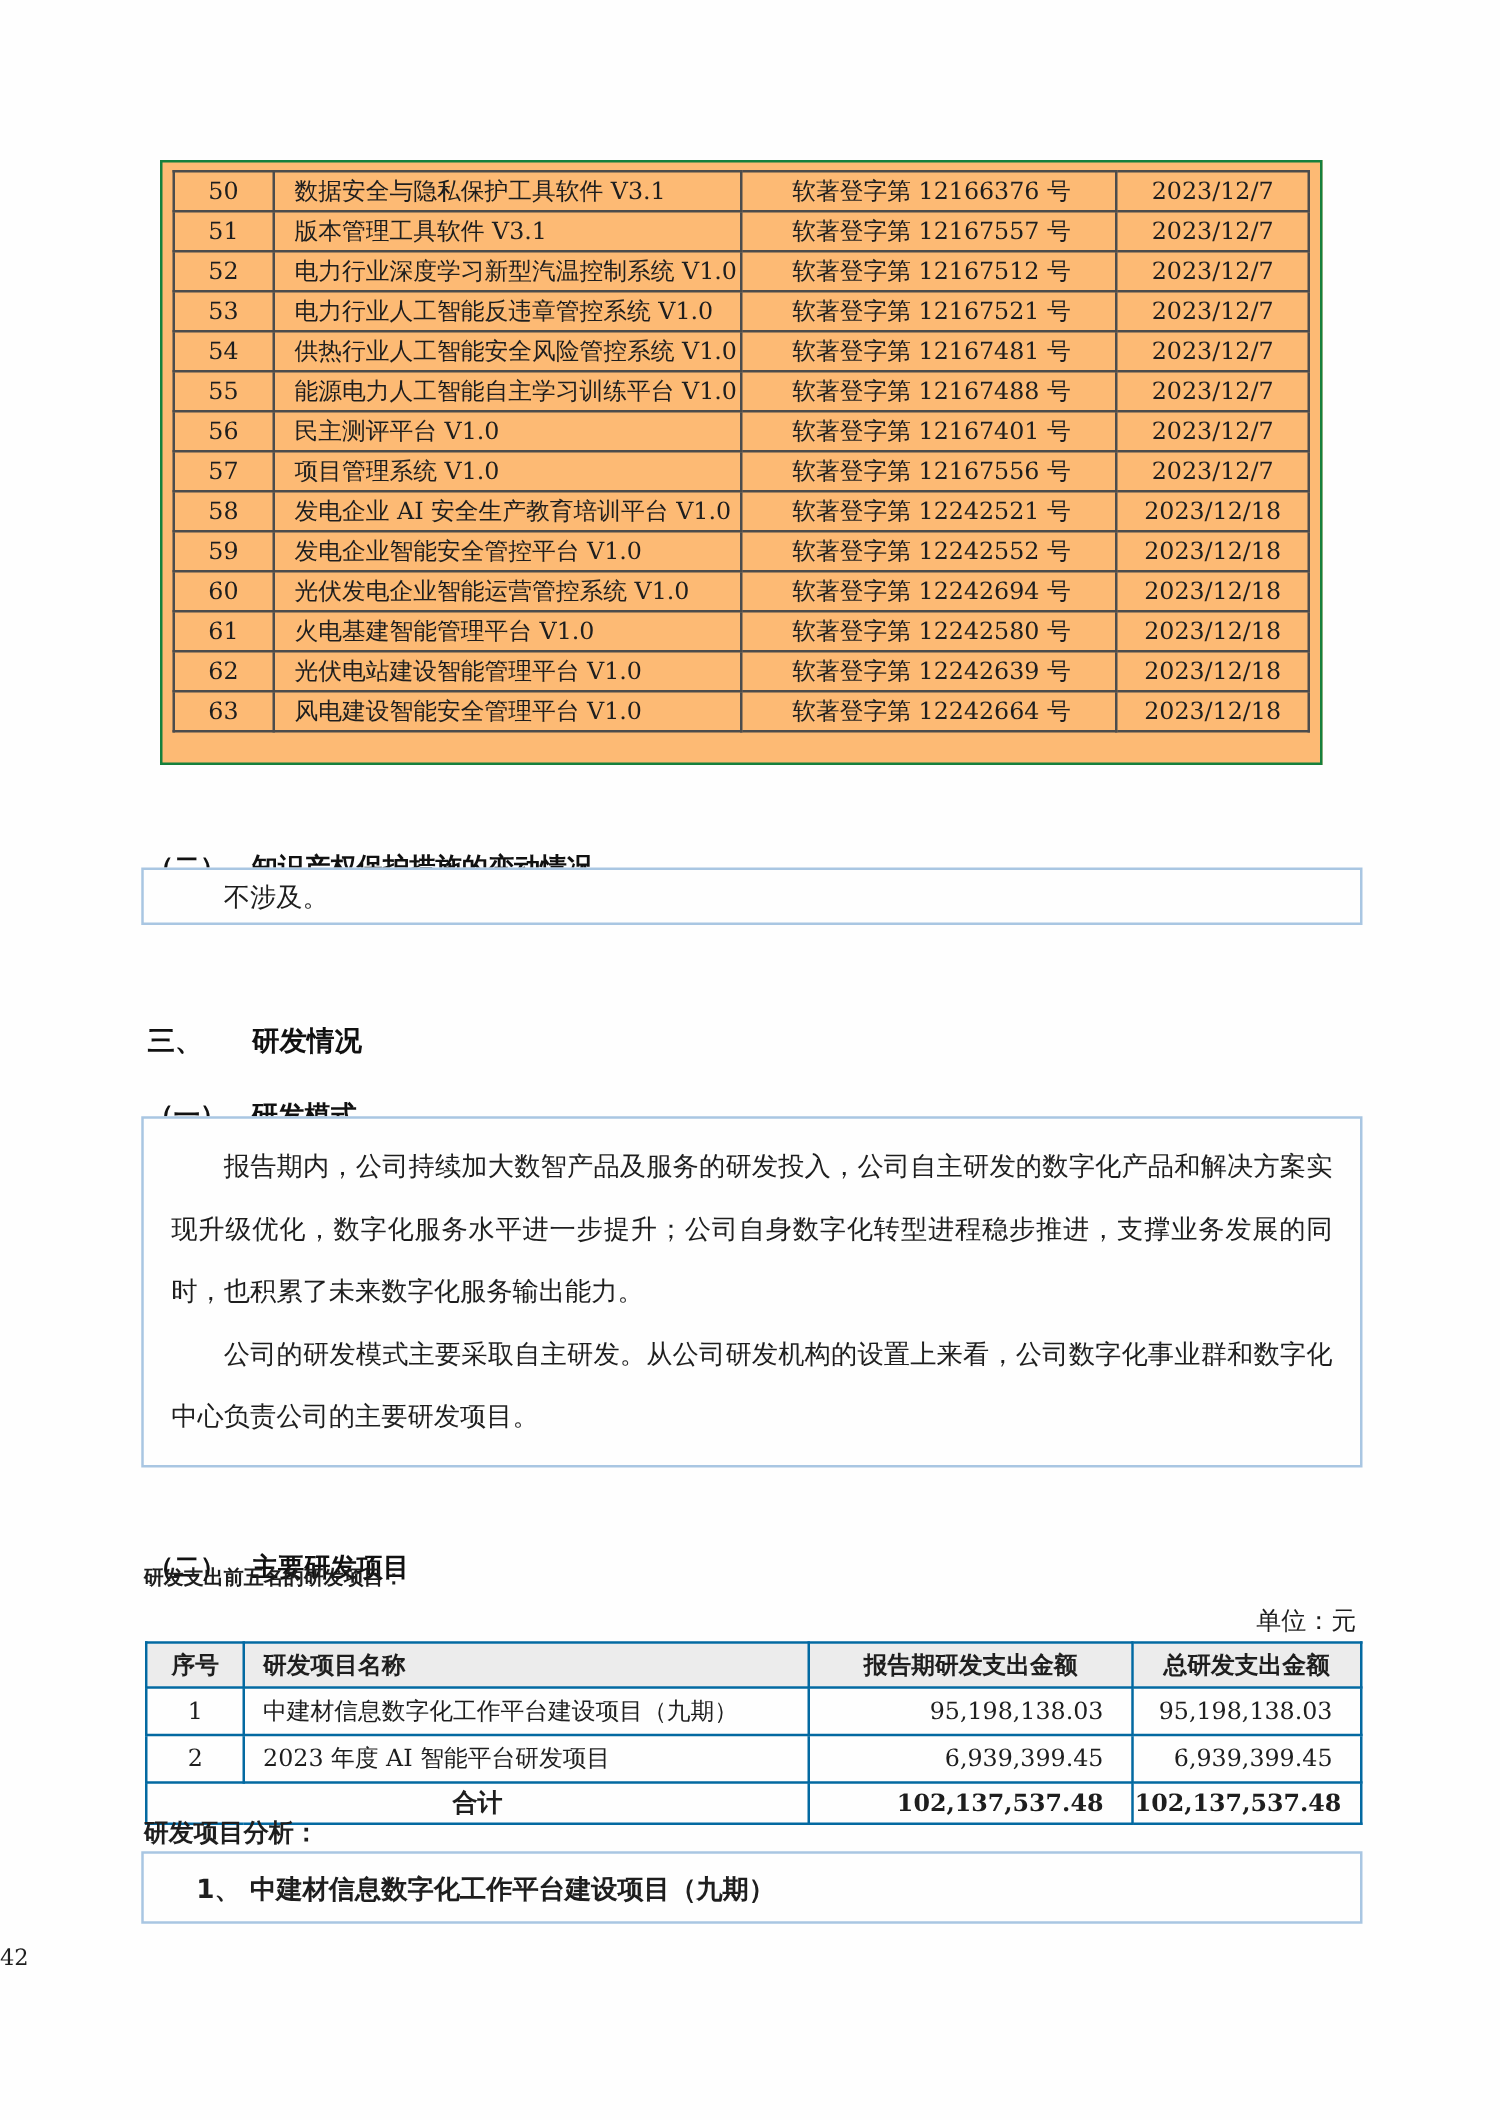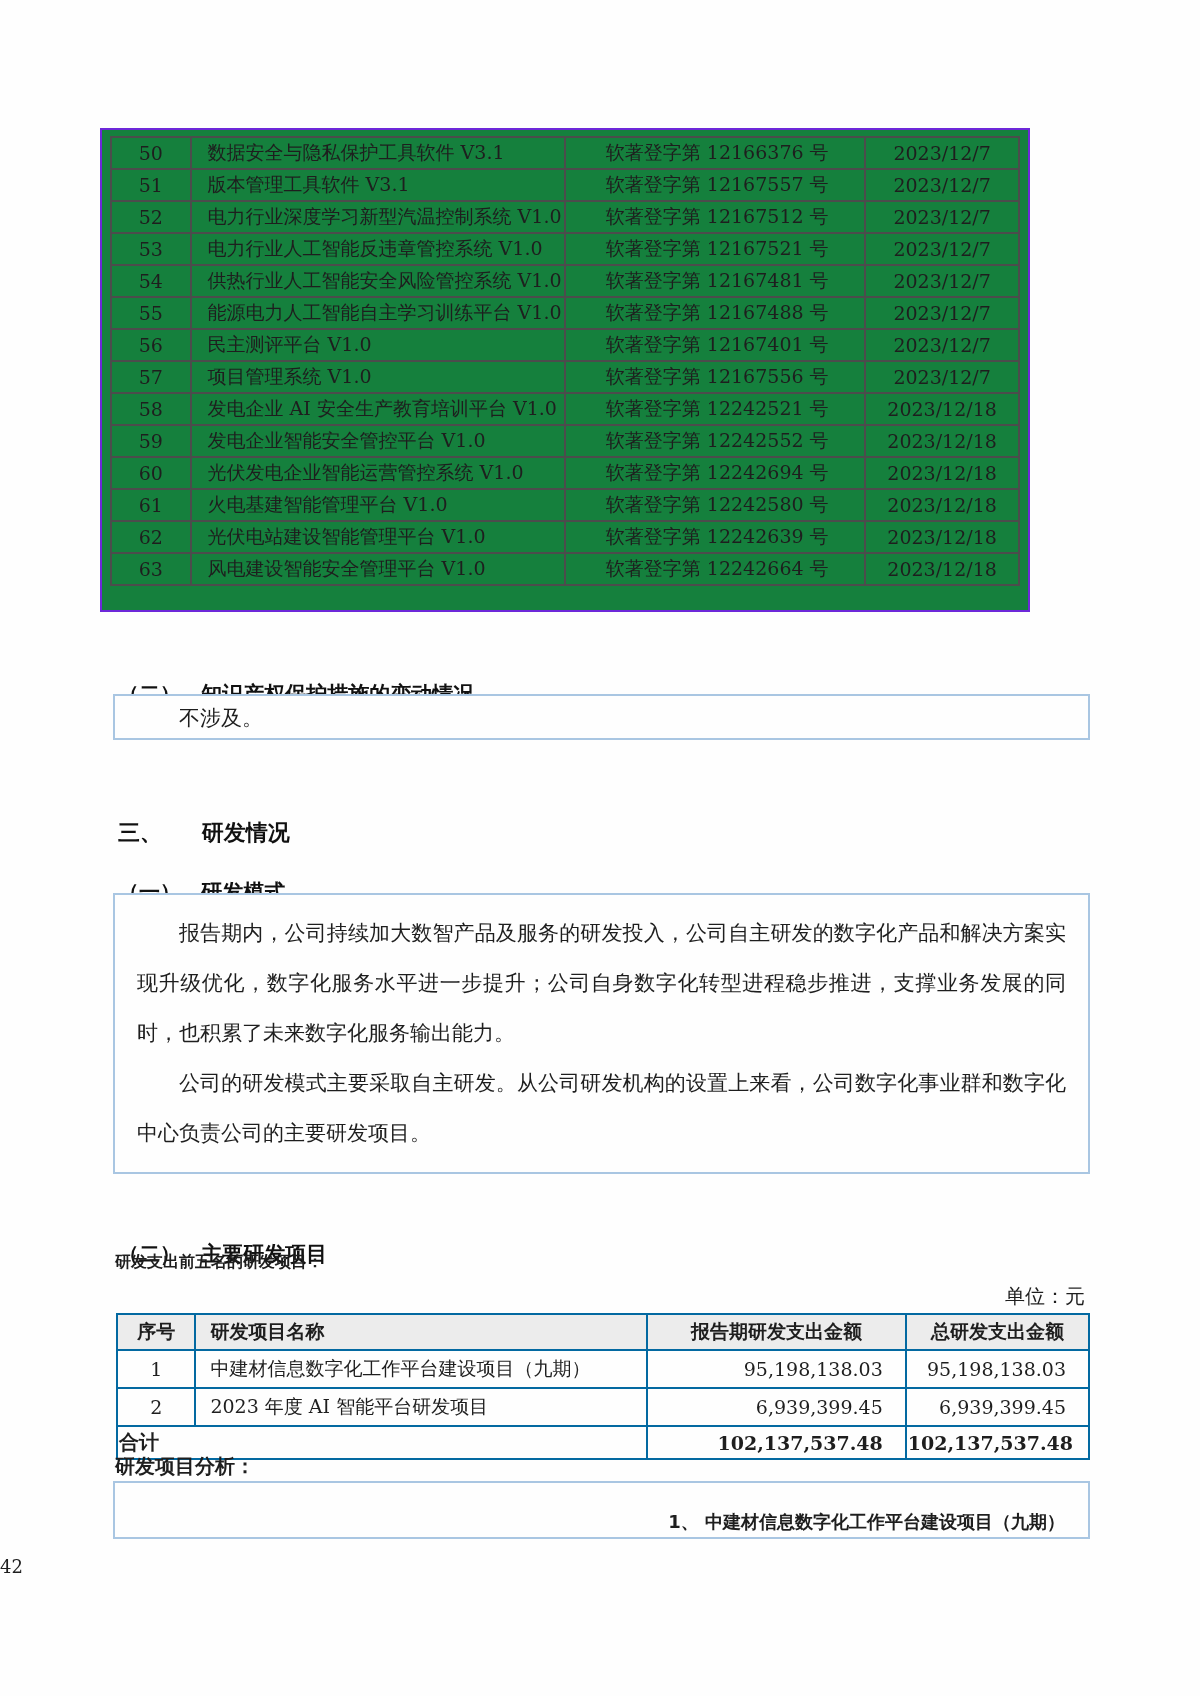--- a/index.html
+++ b/index.html
@@ -6,25 +6,25 @@
   .page{
     position:relative;
     width:1200px;height:1696px;
     background:#fefefe;
     font-family:"DejaVu Serif", serif;
     color:#1e1e1e;
     overflow:hidden;
   }
   
   .copyright-box{
-    position:absolute; top:128px; left:100px;
+    position:absolute; top:128px; left:128px;
     width:930px; height:484px;
-    border:2px solid #6d28d9;
+    border:2px solid #15803d;
     padding:6px 8px; box-sizing:border-box;
-    background:#15803d;
+    background:#fdba74;
   }
   table{border-collapse:collapse;}
   .t1{width:100%; table-layout:fixed; font-size:19px;}
   .t1 td{
     border:2px solid #4c4c4c;
     height:30px; padding:0 6px;
     overflow:hidden; white-space:nowrap;
   }
   .t1 .c-no{text-align:center; width:7.9%;}
   .t1 .c-name{text-align:left; width:41.8%; padding-left:16px;}
@@ -51,22 +51,22 @@
   }
   .nsj-box{top:694px; height:46px; padding:8px 10px 0 64px; font-size:21px;}
   .nsj-box p{margin:0;}
   .para-box{top:893px; height:281px; padding:13px 22px; font-size:21px;}
   .para-box p{
     margin:0; line-height:50px;
     text-indent:2em; text-align:justify;
   }
   .analysis-box{top:1481px; height:58px; padding:14px 10px 0 42px;}
   .analysis-box p{
-    margin:13px; font-family:"DejaVu Sans", sans-serif;
-    font-weight:bold; font-size:18px;text-align:right;
+    margin:0; font-family:"DejaVu Sans", sans-serif;
+    font-weight:bold; font-size:21px;
   }
   
   .subtitle{
     position:absolute; top:1252px; left:115px;
     font-family:"DejaVu Sans", sans-serif; font-weight:bold; font-size:16px;
   }
   .unit-label{
     position:absolute; top:1283px; left:115px; width:970px;
     text-align:right; font-size:20px;
   }
@@ -88,21 +88,21 @@
   .t2 tbody td{height:34px;}
   .t2 .c2-no{width:7.9%; text-align:center;}
   .t2 .c2-name{width:46.1%; text-align:left; padding-left:14px;}
   .t2 .c2-period{width:27%;}
   .t2 .c2-total{width:19%;}
   .t2 .num{text-align:right; padding-right:22px;}
   .t2 .total-row td{
     height:29px; font-weight:bold;
   }
   .t2 .total-row .total-label{
-    font-family:"DejaVu Sans", sans-serif; font-size:20px;
+    text-align:center; font-family:"DejaVu Sans", sans-serif; font-size:20px;
   }
   
   .page-number{
     position:absolute; top:1556px; left:0; width:100%;
     text-align:left; font-size:18px;
   }
 </style>
 </head>
 <body>
 

